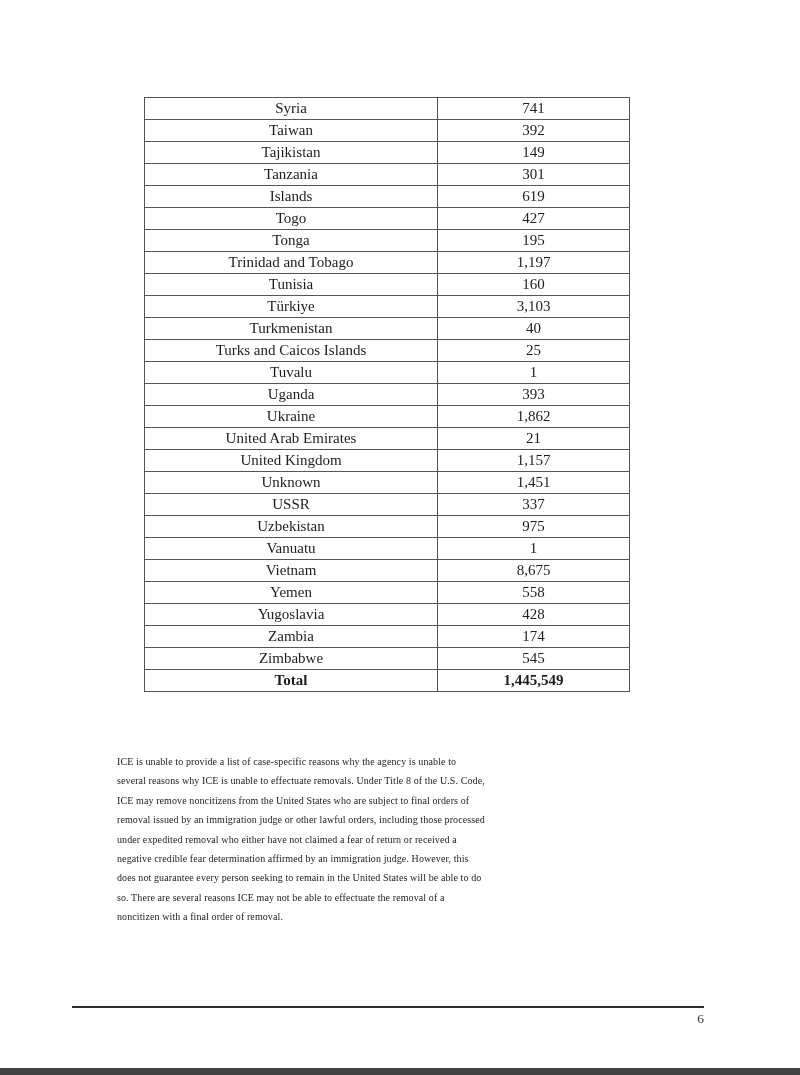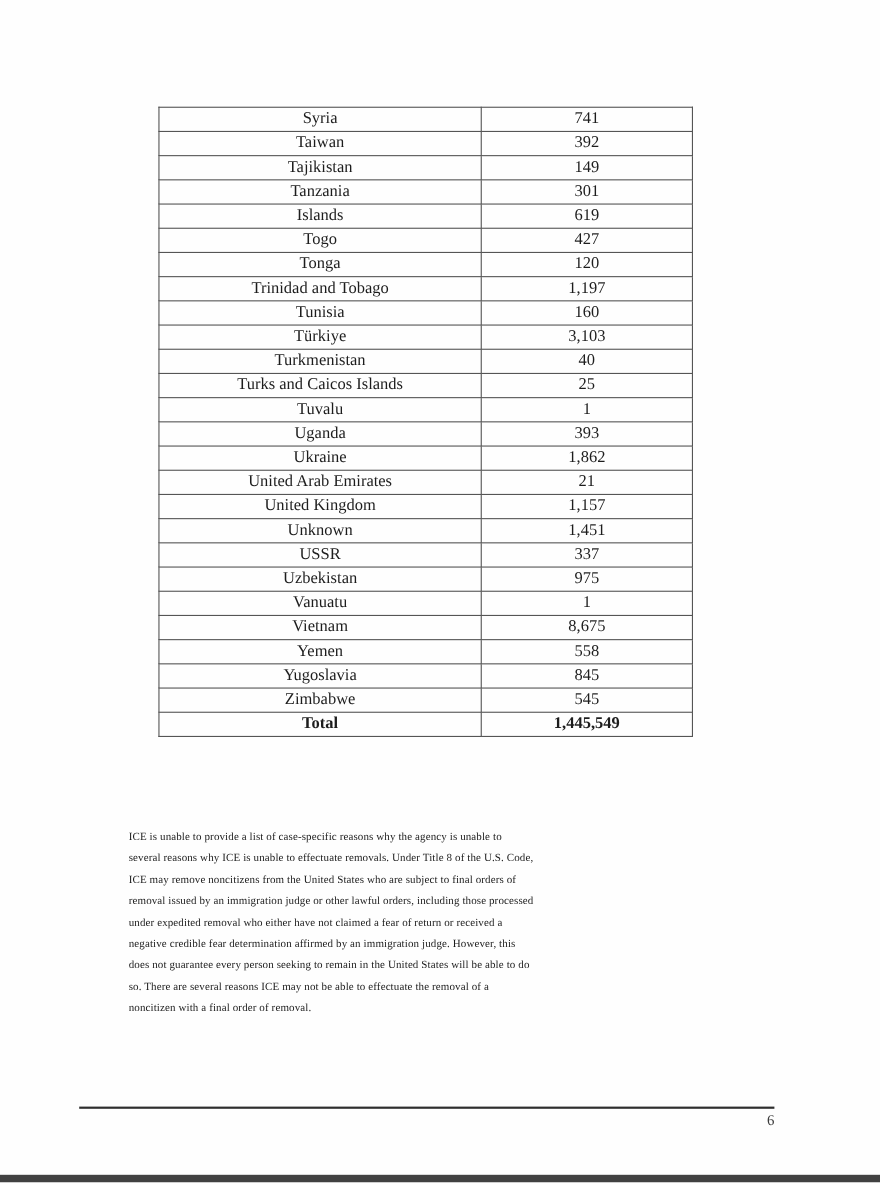--- a/index.html
+++ b/index.html
@@ -104,21 +104,21 @@
         <tr>
           <td>Islands</td>
           <td>619</td>
         </tr>
         <tr>
           <td>Togo</td>
           <td>427</td>
         </tr>
         <tr>
           <td>Tonga</td>
-          <td>120</td>
+          <td>195</td>
         </tr>
         <tr>
           <td>Trinidad and Tobago</td>
           <td>1,197</td>
         </tr>
         <tr>
           <td>Tunisia</td>
           <td>160</td>
         </tr>
         <tr>
@@ -172,21 +172,25 @@
         <tr>
           <td>Vietnam</td>
           <td>8,675</td>
         </tr>
         <tr>
           <td>Yemen</td>
           <td>558</td>
         </tr>
         <tr>
           <td>Yugoslavia</td>
-          <td>845</td>
+          <td>428</td>
+        </tr>
+        <tr>
+          <td>Zambia</td>
+          <td>174</td>
         </tr>
         <tr>
           <td>Zimbabwe</td>
           <td>545</td>
         </tr>
         <tr class="total-row">
           <td>Total</td>
           <td>1,445,549</td>
         </tr>
       </tbody>

